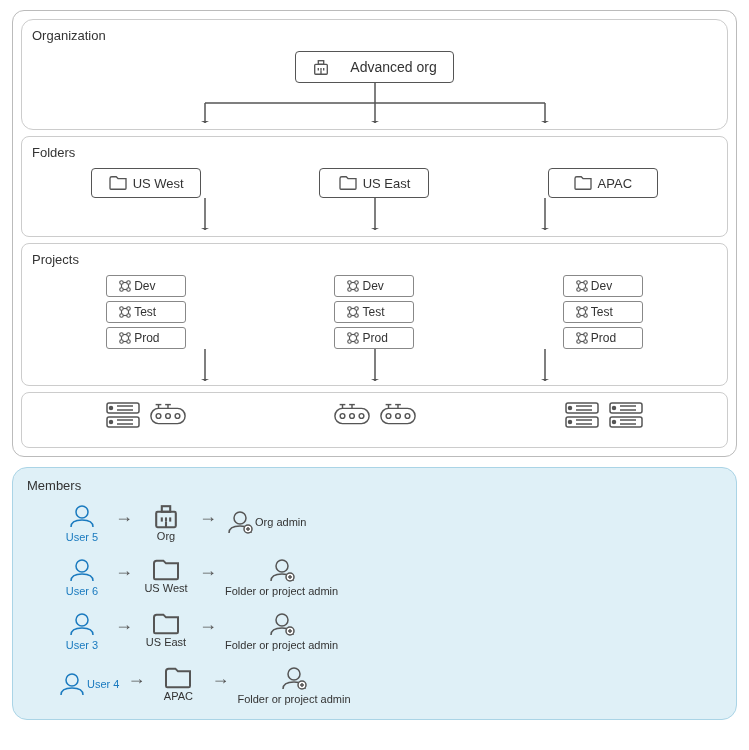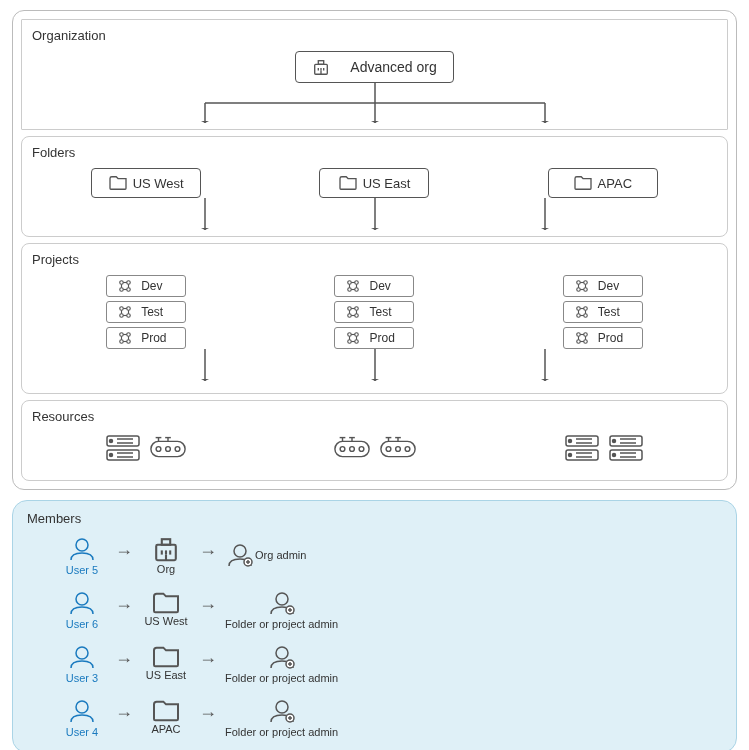--- a/index.html
+++ b/index.html
@@ -49,34 +49,34 @@
       gap: 4px;
       align-items: center;
     }
 
     .project-item {
       border: 1.5px solid #888;
       border-radius: 3px;
       padding: 3px 10px;
       display: flex;
       align-items: center;
-      gap: 8px;
+      gap: 1px;
       background: #fff;
       font-size: 12px;
       min-width: 80px;
     }
   </style>
 </head>
 <body>
 
 <div class="main-container">
 
   <div style="border:1.5px solid #bbb; border-radius:12px; padding:8px; background:#fff; display:flex; flex-direction:column; gap:0;">
 
-    <div style="border:1.5px solid #ccc; border-radius:1px; padding:8px 10px 6px; background:#fff; margin-bottom:6px;">
+    <div style="border:1.5px solid #ccc; border-radius:12px; padding:8px 10px 6px; background:#fff; margin-bottom:6px;">
       <div style="font-size:13px; margin-bottom:8px;">Organization</div>
       <div style="display:flex; justify-content:center;">
         <div class="org-box">
 
           <svg width="18" height="18" viewBox="0 0 20 20" fill="none" stroke="#555" stroke-width="1.5">
             <rect x="3" y="7" width="14" height="11" rx="1"></rect>
             <rect x="7" y="3" width="6" height="4"></rect>
             <line x1="7" y1="11" x2="7" y2="14"></line>
             <line x1="10" y1="11" x2="10" y2="14"></line>
             <line x1="13" y1="11" x2="13" y2="14"></line>
@@ -133,21 +133,21 @@
       <svg width="600" height="32" style="display:block; margin:0 auto;">
         <line x1="130" y1="0" x2="130" y2="32" stroke="#555" stroke-width="1.5"></line>
         <line x1="300" y1="0" x2="300" y2="32" stroke="#555" stroke-width="1.5"></line>
         <line x1="470" y1="0" x2="470" y2="32" stroke="#555" stroke-width="1.5"></line>
         <polygon points="126,30 130,32 134,30" fill="#555"></polygon>
         <polygon points="296,30 300,32 304,30" fill="#555"></polygon>
         <polygon points="466,30 470,32 474,30" fill="#555"></polygon>
       </svg>
     </div>
 
-    <div style="border:1.5px solid #ccc; border-radius:8px; padding:8px 10px 12px; background:#fff; margin-bottom:6px;">
+    <div style="border:1.5px solid #ccc; border-radius:8px; padding:8px 10px 4px; background:#fff; margin-bottom:6px;">
       <div style="font-size:13px; margin-bottom:8px;">Projects</div>
       <div style="display:flex; justify-content:space-around; align-items:flex-start;">
 
         <div class="project-group">
           <div class="project-item">
             <svg width="16" height="14" viewBox="0 0 18 16" fill="none" stroke="#555" stroke-width="1.3">
               <circle cx="5" cy="4" r="2"></circle>
                 <circle cx="13" cy="4" r="2"></circle>
               <circle cx="5" cy="12" r="2"></circle>
                 <circle cx="13" cy="12" r="2"></circle>
@@ -275,21 +275,20 @@
         <line x1="130" y1="0" x2="130" y2="32" stroke="#555" stroke-width="1.5"></line>
         <line x1="300" y1="0" x2="300" y2="32" stroke="#555" stroke-width="1.5"></line>
         <line x1="470" y1="0" x2="470" y2="32" stroke="#555" stroke-width="1.5"></line>
         <polygon points="126,30 130,32 134,30" fill="#555"></polygon>
         <polygon points="296,30 300,32 304,30" fill="#555"></polygon>
         <polygon points="466,30 470,32 474,30" fill="#555"></polygon>
       </svg>
     </div>
 
     <div style="border:1.5px solid #ccc; border-radius:8px; padding:8px 10px 16px; background:#fff;">
-      <div style="font-size:13px; margin-bottom:10px;">Resources</div>
       <div style="display:flex; justify-content:space-around; align-items:center;">
 
         <div style="display:flex; gap:8px; align-items:center;">
 
           <svg width="36" height="30" viewBox="0 0 36 30" fill="none" stroke="#555" stroke-width="1.5">
             <rect x="2" y="2" width="32" height="10" rx="2"></rect>
             <circle cx="6" cy="7" r="1.5" fill="#555"></circle>
             <line x1="12" y1="5" x2="28" y2="5"></line>
             <line x1="12" y1="9" x2="28" y2="9"></line>
             <rect x="2" y="16" width="32" height="10" rx="2"></rect>
@@ -445,21 +444,21 @@
           <path d="M4 26 Q4 19 15 19 Q26 19 26 26"></path>
           <circle cx="23" cy="22" r="4" fill="white" stroke="#555"></circle>
           <line x1="21" y1="22" x2="25" y2="22"></line>
           <line x1="23" y1="20" x2="23" y2="24"></line>
         </svg>
         <span style="font-size:11px; color:#333;">Folder or project admin</span>
       </div>
     </div>
 
     <div style="display:flex; align-items:center; gap:8px; padding-left:30px;">
-      <div style="display:flex; flex-direction:column; align-items:center; min-width:50px;">
+      <div style="display:flex; flex-direction:row; align-items:center; min-width:50px;">
         <svg width="30" height="30" viewBox="0 0 30 30" fill="none" stroke="#1a7abf" stroke-width="1.5">
           <circle cx="15" cy="11" r="6"></circle>
           <path d="M4 26 Q4 19 15 19 Q26 19 26 26"></path>
         </svg>
         <span style="font-size:11px; color:#1a7abf;">User 4</span>
       </div>
       <div style="font-size:18px; color:#555; margin-bottom:12px;">→</div>
       <div style="display:flex; flex-direction:column; align-items:center; min-width:50px;">
         <svg width="28" height="24" viewBox="0 0 20 18" fill="none" stroke="#555" stroke-width="1.5">
           <path d="M1 4 Q1 2 3 2 L8 2 L10 4 L19 4 Q19 4 19 5 L19 15 Q19 16 18 16 L2 16 Q1 16 1 15 Z"></path>

